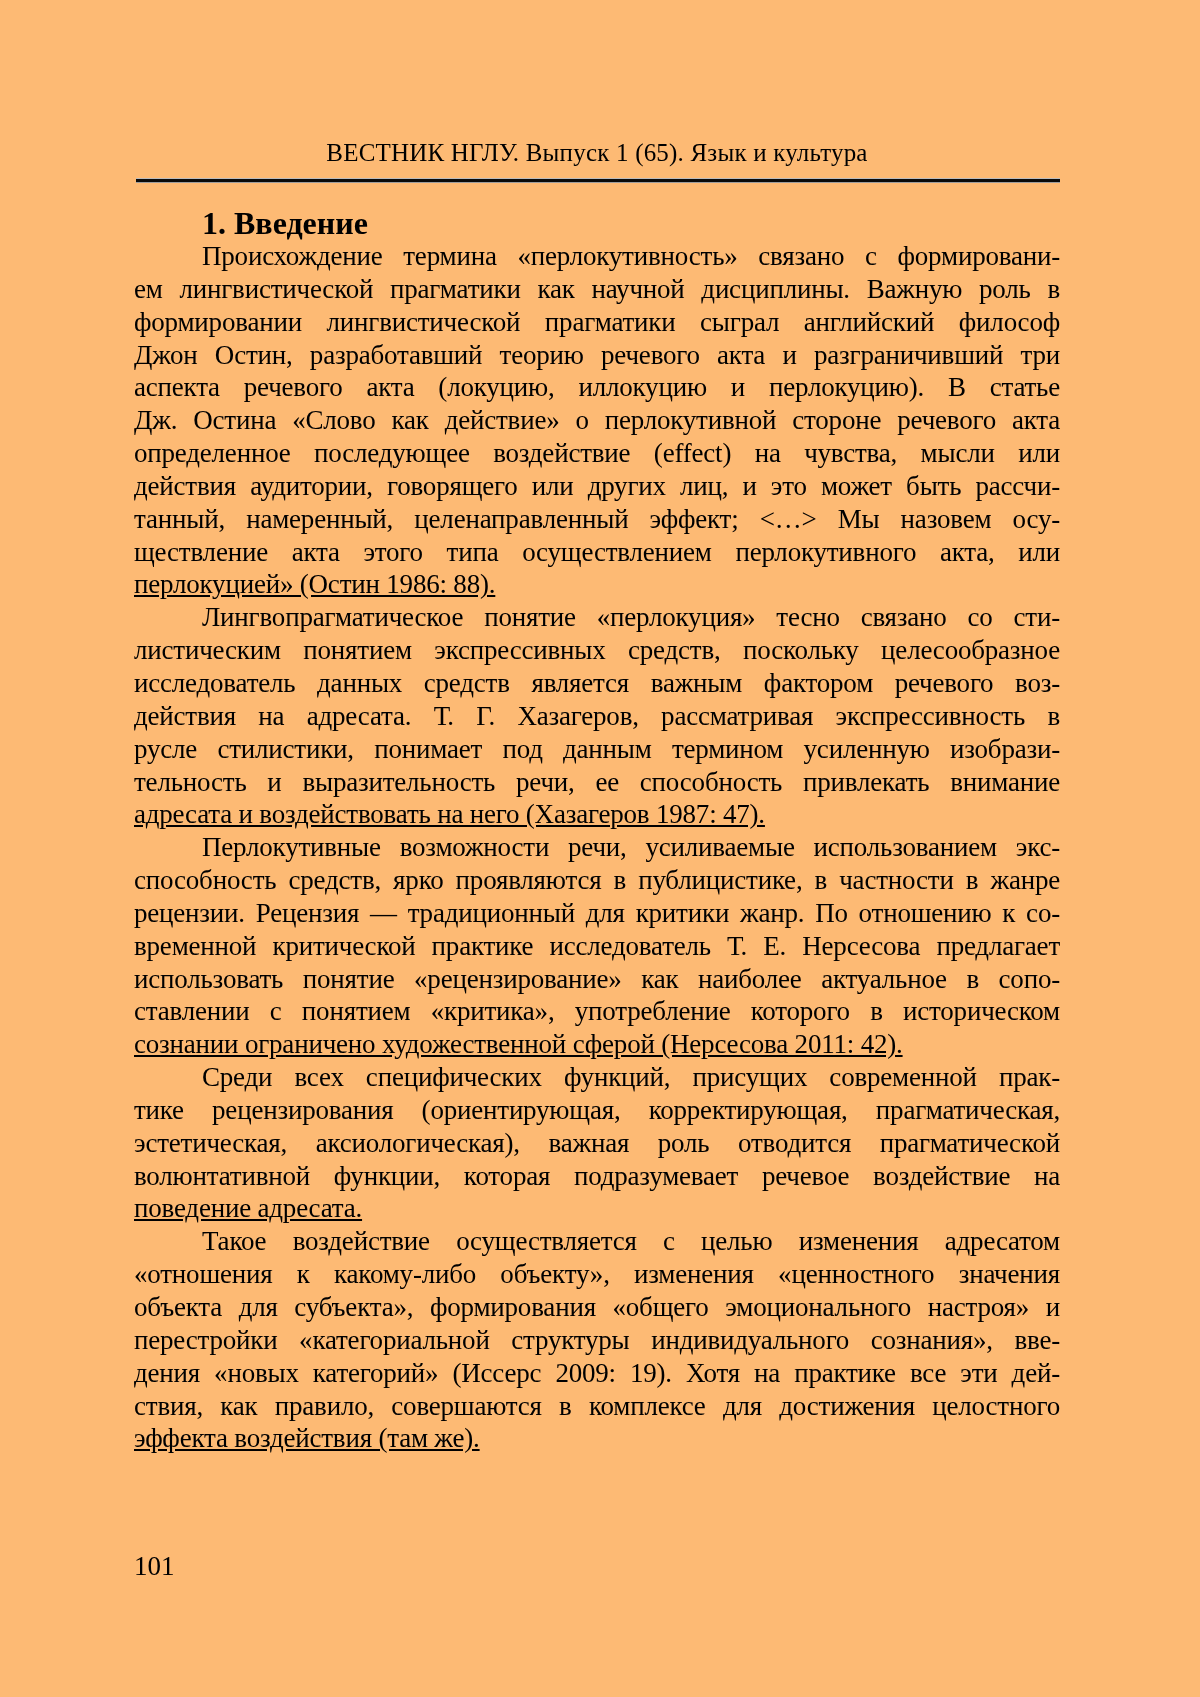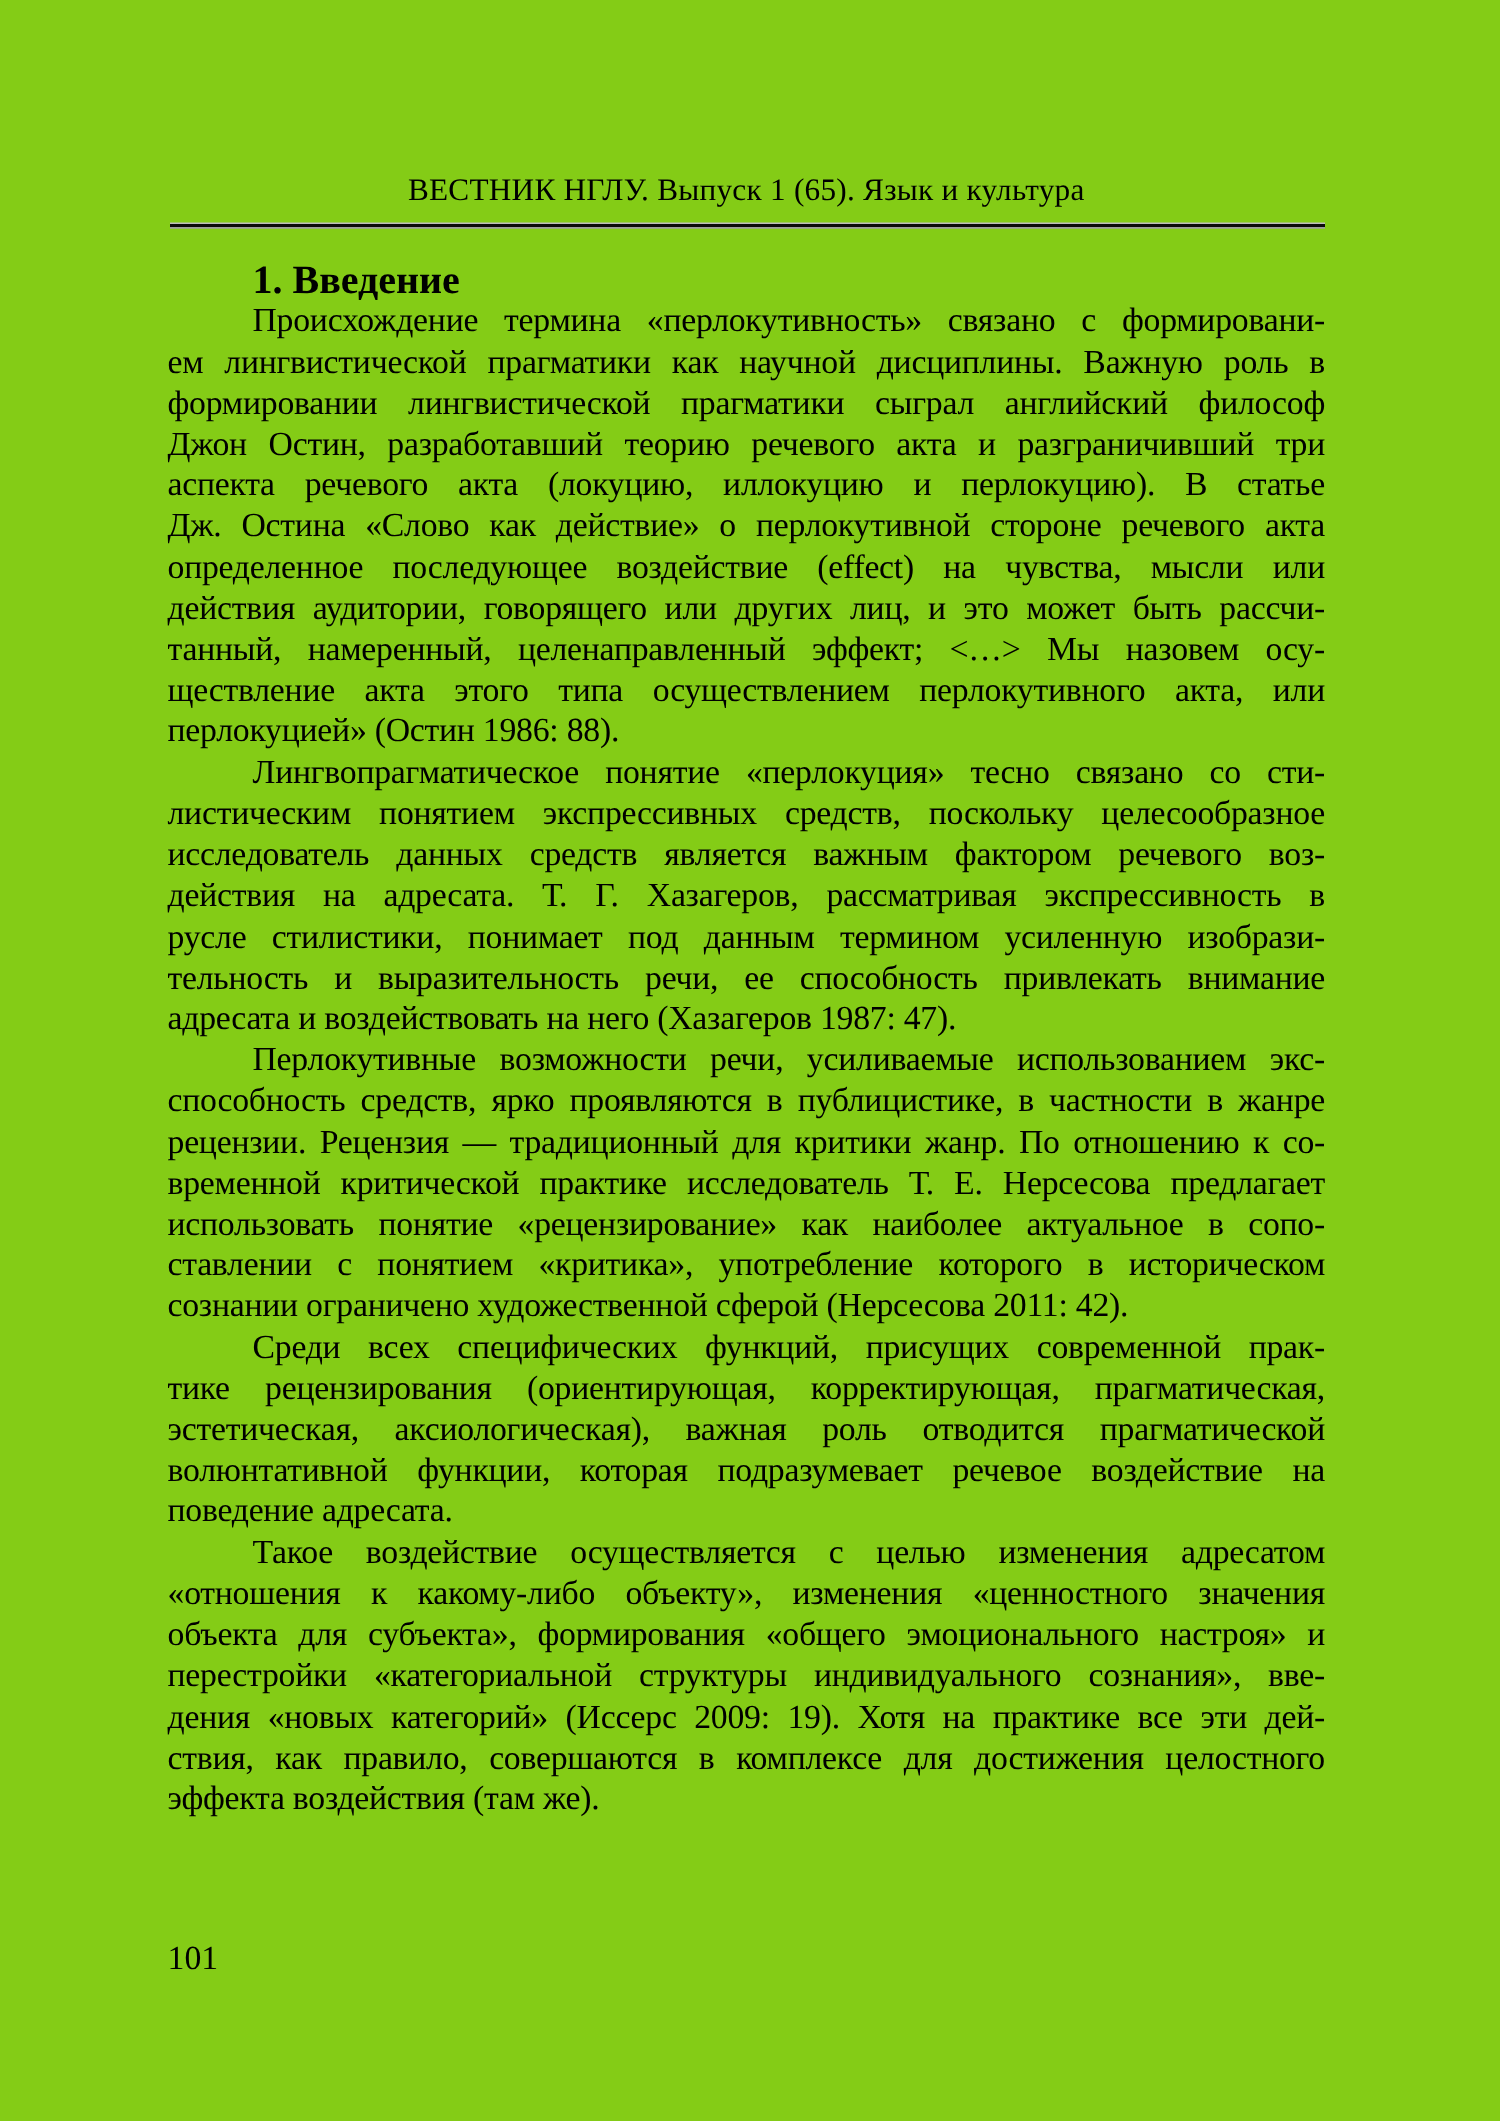--- a/index.html
+++ b/index.html
@@ -4,21 +4,21 @@
 <style>
   html, body {
     margin: 0;
     padding: 0;
     background: #ffffff;
   }
   .page {
     position: relative;
     width: 1200px;
     height: 1697px;
-    background: #84cc16;
+    background: #fdba74;
     color: #000000;
     font-family: "Liberation Serif", serif;
     overflow: hidden;
   }
   .running-header {
     position: absolute;
     top: 138px;
     left: 134px;
     width: 926px;
     text-align: center;
@@ -59,20 +59,21 @@
   .para .line {
     text-align: justify;
     text-align-last: justify;
     white-space: normal;
   }
   .para .line.first {
     text-indent: 68px;
   }
   .para .line.last {
     text-align-last: left;
+    text-decoration: underline;
   }
   .page-number {
     position: absolute;
     top: 1550px;
     left: 134px;
     width: 926px;
     text-align: left;
     font-size: 27px;
     line-height: 32px;
   }

